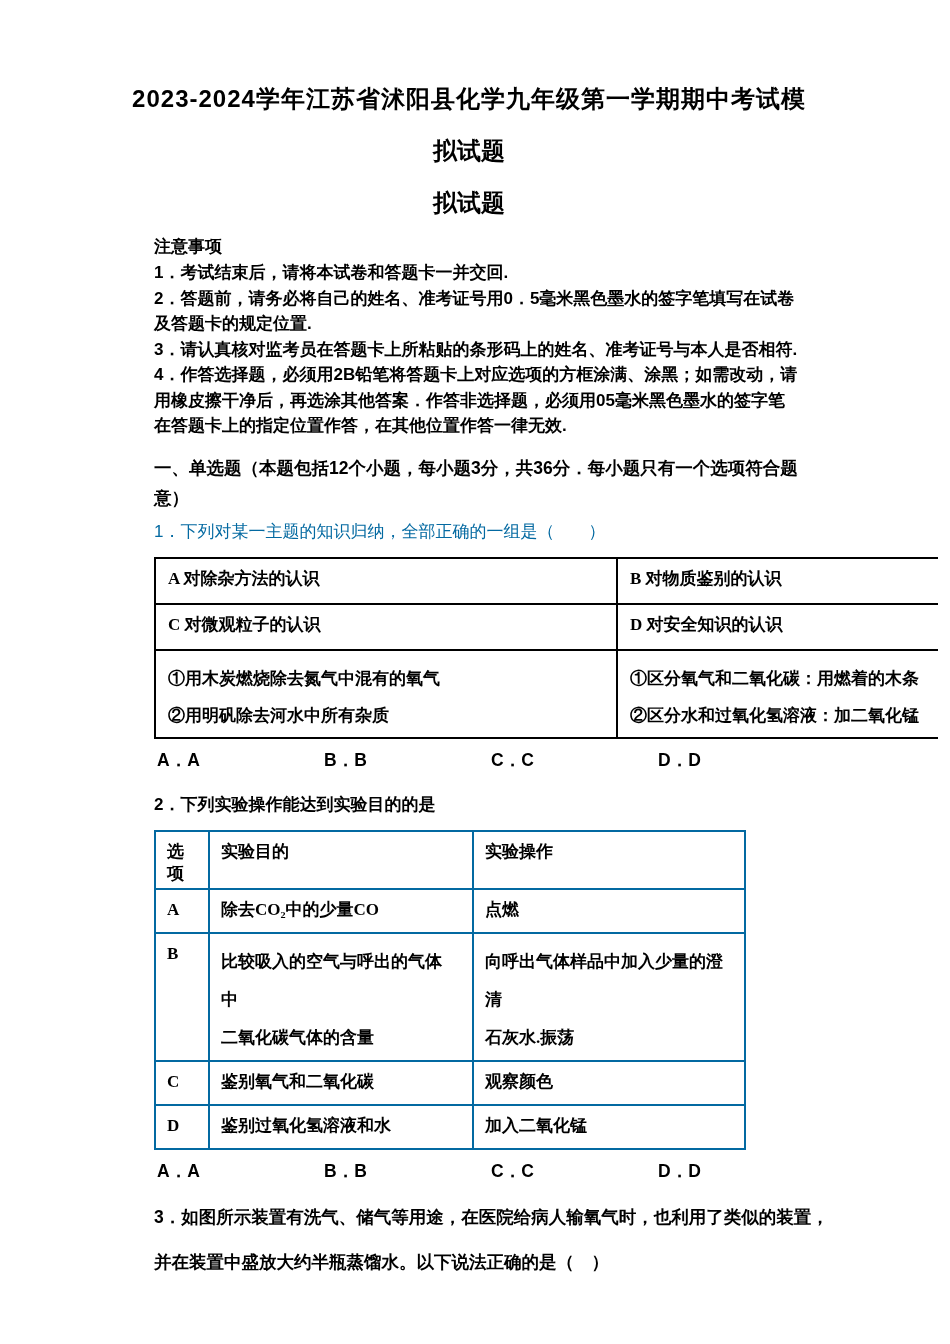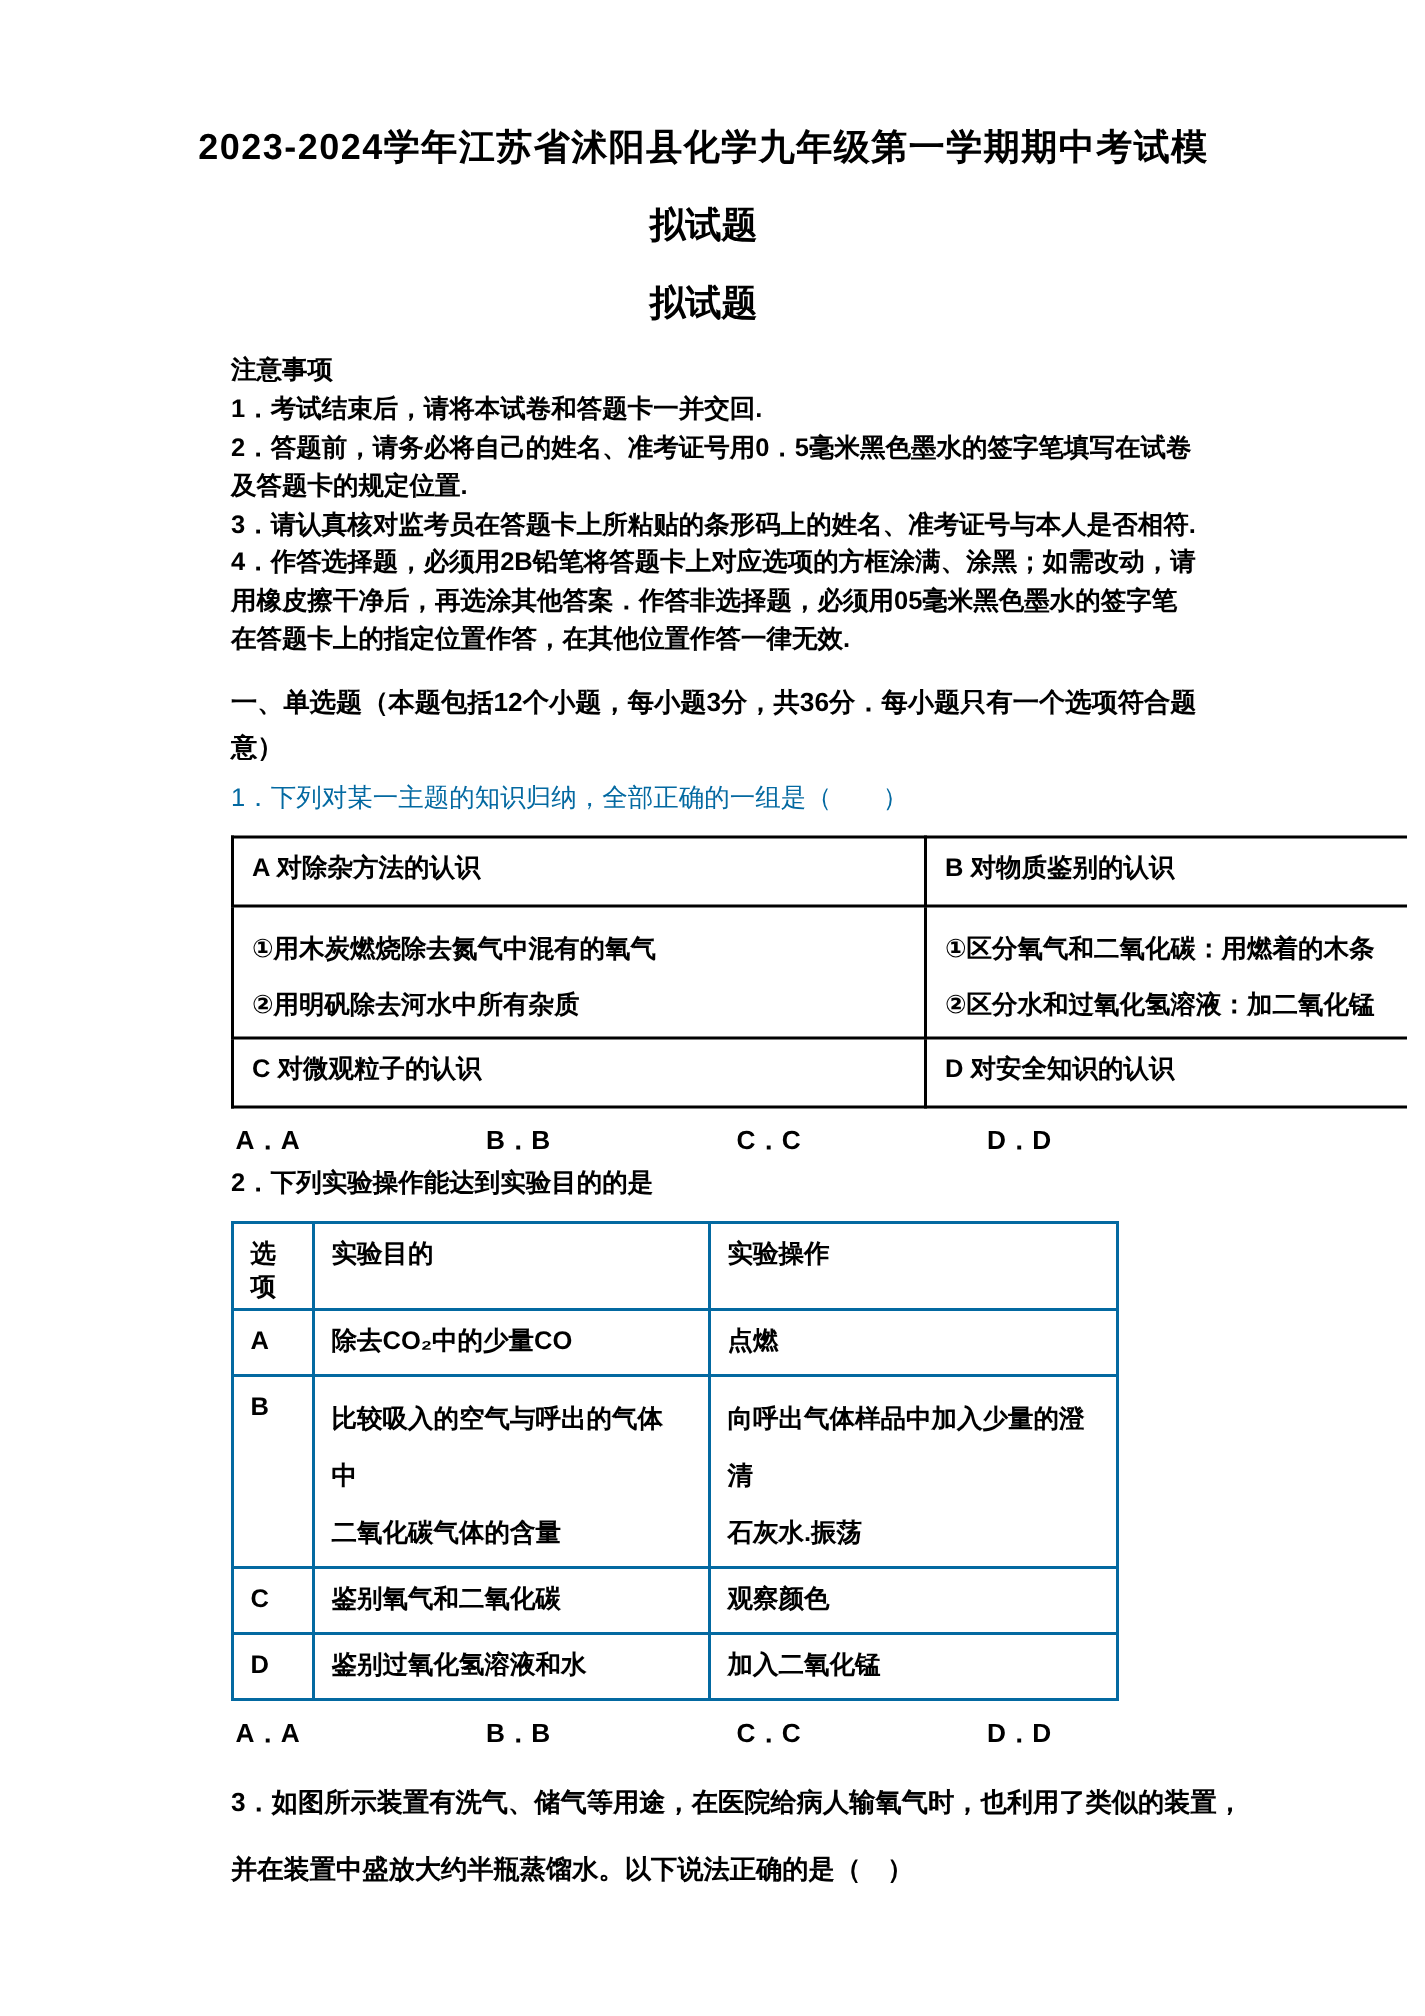--- a/index.html
+++ b/index.html
@@ -65,20 +65,21 @@
     line-height: 26px;
     white-space: pre-line;
   }
   .question-text.regular {
     font-weight: 400;
     color: #0369a1;
   }
   table {
     border-collapse: collapse;
     table-layout: fixed;
+    font-family: Liberation Serif, serif;
   }
   .t1 {
     margin-top: 12px;
     width: 794px;
   }
   .t1 td {
     border: 2px solid #000;
     vertical-align: top;
     padding: 9px 12px 3px;
     font-size: 17px;
@@ -147,40 +148,40 @@
       <colgroup>
           <col style="width:462px">
           <col style="width:332px">
         </colgroup>
       <tbody>
           <tr>
         <td class="hdr">A 对除杂方法的认识</td>
         <td class="hdr">B 对物质鉴别的认识</td>
       </tr>
       <tr>
+        <td class="hdr">C 对微观粒子的认识</td>
+        <td class="hdr">D 对安全知识的认识</td>
+      </tr>
+      <tr>
         <td class="body2">①用木炭燃烧除去氮气中混有的氧气
 ②用明矾除去河水中所有杂质</td>
         <td class="body2">①区分氧气和二氧化碳：用燃着的木条
 ②区分水和过氧化氢溶液：加二氧化锰</td>
-      </tr>
-      <tr>
-        <td class="hdr">C 对微观粒子的认识</td>
-        <td class="hdr">D 对安全知识的认识</td>
       </tr>
     </tbody>
       </table>
 
     <div class="options-row">
       <span class="opt">A．A</span>
       <span class="opt">B．B</span>
       <span class="opt">C．C</span>
       <span class="opt">D．D</span>
     </div>
 
-    <p class="question-text" style="margin-top:4px">2．下列实验操作能达到实验目的的是</p>
+    <p class="question-text" style="margin-top:20px">2．下列实验操作能达到实验目的的是</p>
 
     <table class="t2">
       <colgroup>
           <col style="width:54px">
           <col style="width:264px">
           <col style="width:272px">
         </colgroup>
       <tbody>
           <tr>
         <td>选项</td>

